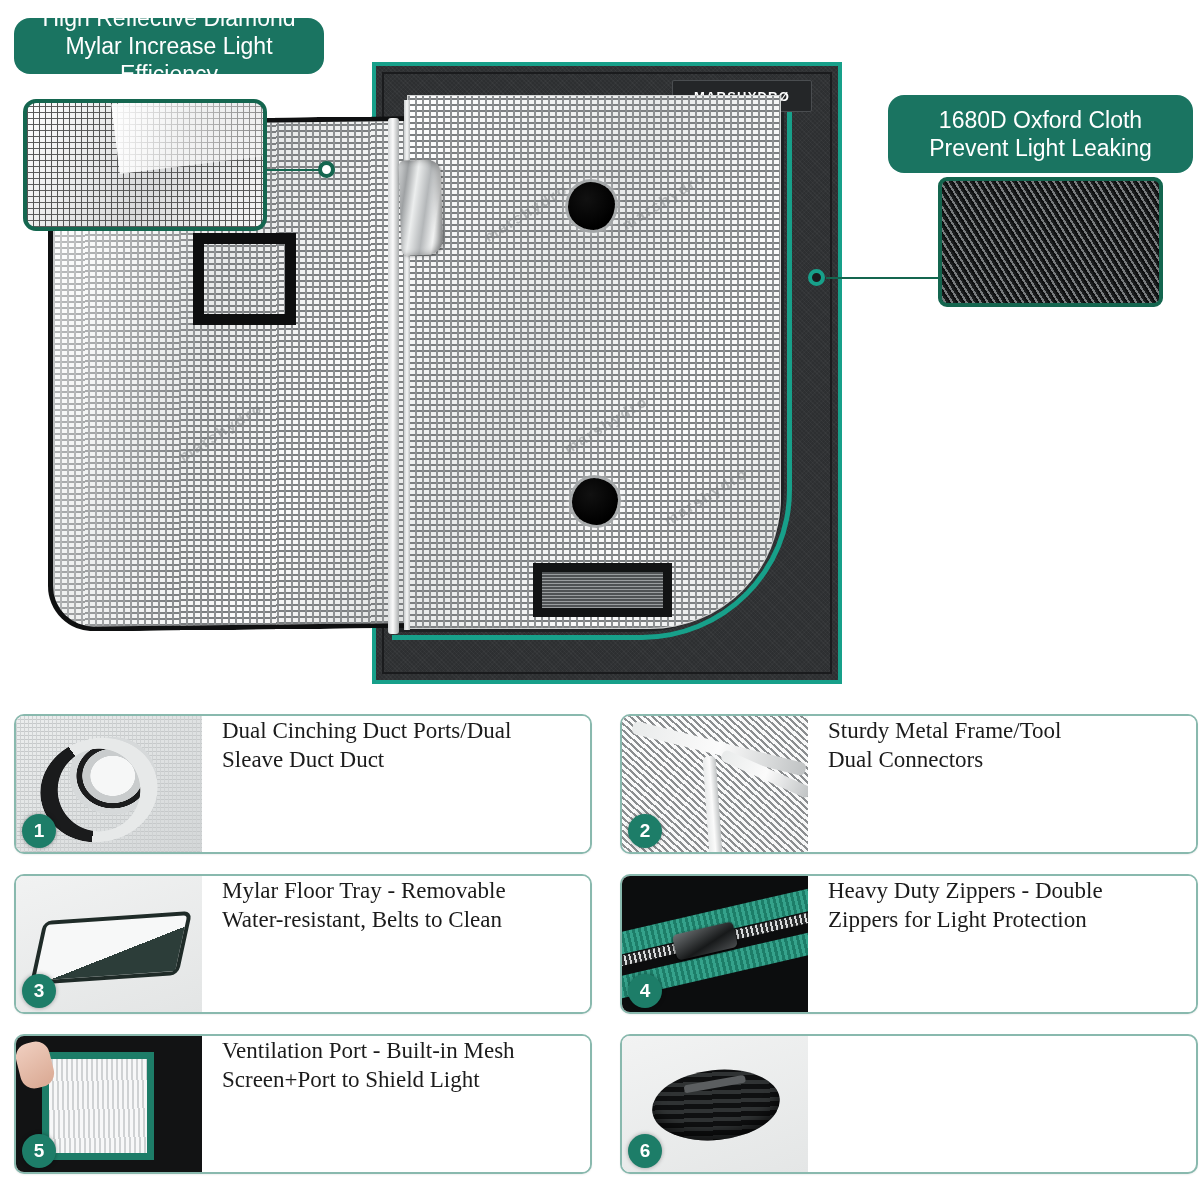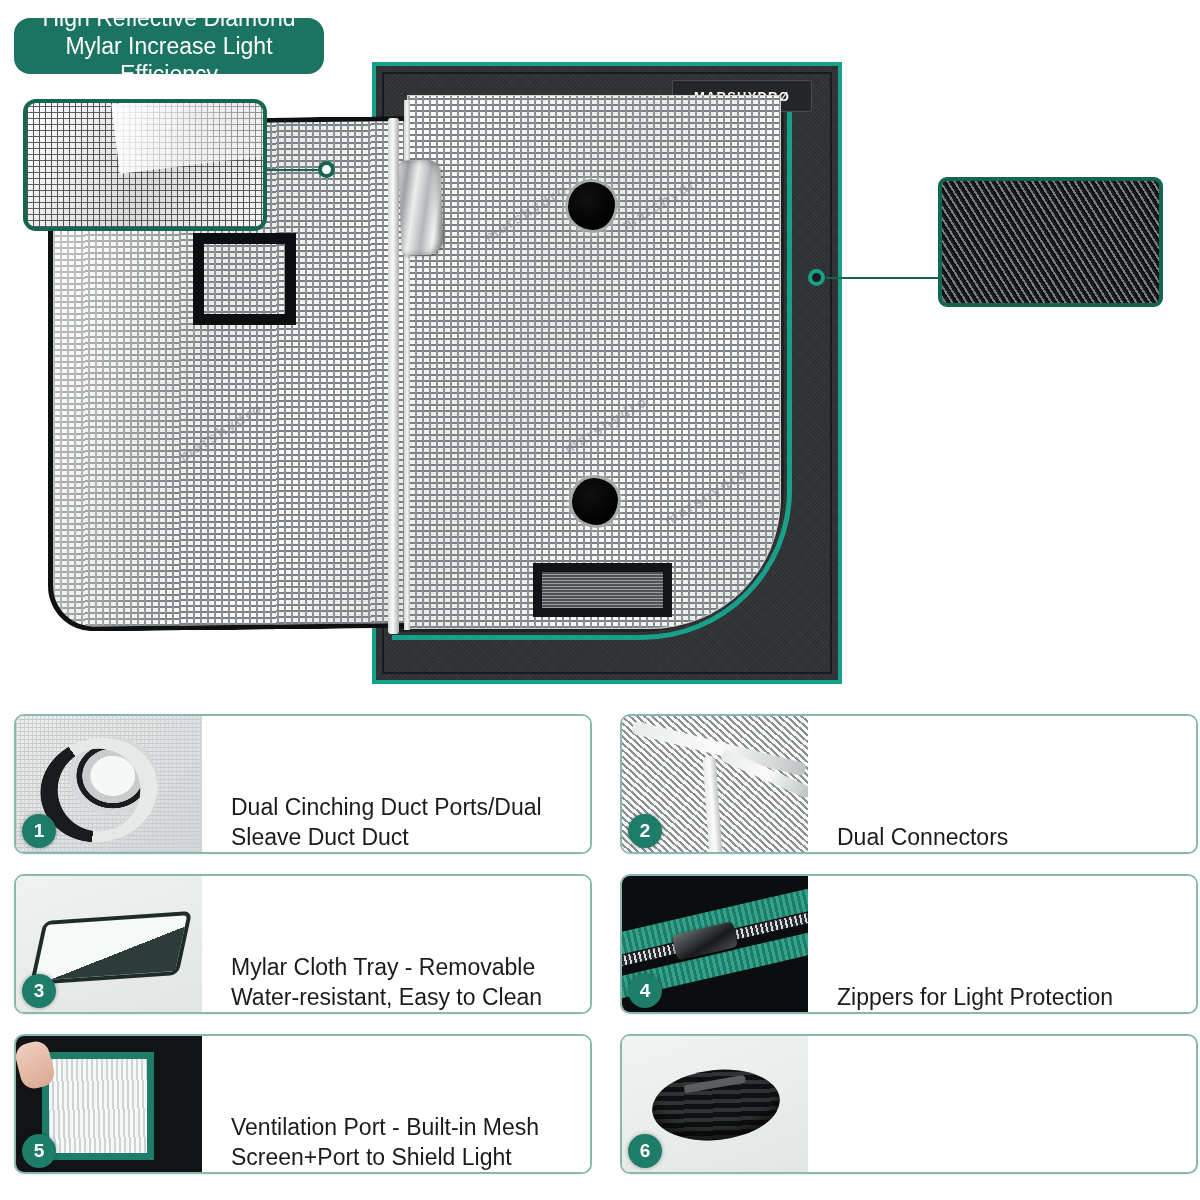--- a/index.html
+++ b/index.html
@@ -178,21 +178,21 @@
     position:absolute;height:140px;width:578px;
     border:2px solid #89b9ae;border-radius:10px;background:#ffffff;
     box-sizing:border-box;display:flex;overflow:hidden;
     box-shadow:0 1px 2px rgba(0,0,0,.06);
   }
   .card-thumb{
     position:relative;width:186px;height:100%;flex:0 0 186px;overflow:hidden;
     background:#e9eaea;
   }
   .card-body{
-    flex:1;display:flex;align-items:flex-end;padding:0 29px;background:#fff;
+    flex:1;display:flex;align-items:flex-start;padding:0 20px;background:#fff;font-family:Liberation Serif, serif;
   }
   .card-text{font-size:23px;line-height:1.28;color:#1b1b1b;}
   .badge{
     position:absolute;left:6px;bottom:4px;width:34px;height:34px;border-radius:50%;
     background:#1d7d68;color:#fff;display:flex;align-items:center;justify-content:center;
     font-size:19px;font-weight:bold;box-shadow:0 0 4px rgba(0,0,0,.35);
   }
 
   
   .th-duct{
@@ -315,20 +315,26 @@
     </div>
   </div>
 
   <div class="inset-mylar">
     <div class="inset-mylar-shine"></div>
   </div>
 
   <div class="lead" style="left:266px;top:169px;width:57px;height:2px;"></div>
   <div class="dot dot-dark" style="left:318px;top:161px;"></div>
 
+  <div class="callout" style="left:888px;top:95px;width:305px;height:78px;">
+    <div class="callout-text">
+      <span>1680D Oxford Cloth</span><br>
+      <span>Prevent Light Leaking</span>
+    </div>
+  </div>
 
   <div class="inset-oxford"></div>
 
   <div class="lead" style="left:826px;top:277px;width:112px;height:2px;"></div>
   <div class="dot" style="left:808px;top:269px;"></div>
 
 </div>
 
 <div id="cards">
 
@@ -350,54 +356,54 @@
     <div class="card-thumb">
       <div class="th-frame">
         <div class="bar" style="left:8px;top:26px;width:178px;height:13px;transform:rotate(14deg);"></div>
         <div class="bar" style="left:84px;top:40px;width:13px;height:100px;transform:rotate(-4deg);"></div>
         <div class="bar" style="left:96px;top:52px;width:96px;height:12px;transform:rotate(24deg);"></div>
       </div>
       <div class="badge">2</div>
     </div>
     <div class="card-body">
       <div class="card-text">
-        <br>
+        <span>Sturdy Metal Frame/Tool</span><br>
         <span>Dual Connectors</span>
       </div>
     </div>
   </div>
 
   <div class="card" style="left:14px;top:174px;">
     <div class="card-thumb">
       <div class="th-tray">
         <div class="tray-box"></div>
       </div>
       <div class="badge">3</div>
     </div>
     <div class="card-body">
       <div class="card-text">
-        <span>Mylar Cloth Tray - Removable</span><br>
-        <span>Water-resistant, Easy to Clean</span>
+        <span>Mylar Floor Tray - Removable</span><br>
+        <span>Water-resistant, Belts to Clean</span>
       </div>
     </div>
   </div>
 
   <div class="card" style="left:620px;top:174px;">
     <div class="card-thumb">
       <div class="th-zip">
         <div class="tape" style="top:34px;"></div>
         <div class="teeth" style="top:58px;"></div>
         <div class="tape" style="top:78px;"></div>
         <div class="slider"></div>
       </div>
       <div class="badge">4</div>
     </div>
     <div class="card-body">
       <div class="card-text">
-        <br>
+        <span>Heavy Duty Zippers - Double</span><br>
         <span>Zippers for Light Protection</span>
       </div>
     </div>
   </div>
 
   <div class="card" style="left:14px;top:334px;">
     <div class="card-thumb">
       <div class="th-vent">
         <div class="flap"></div>
         <div class="hand"></div>

